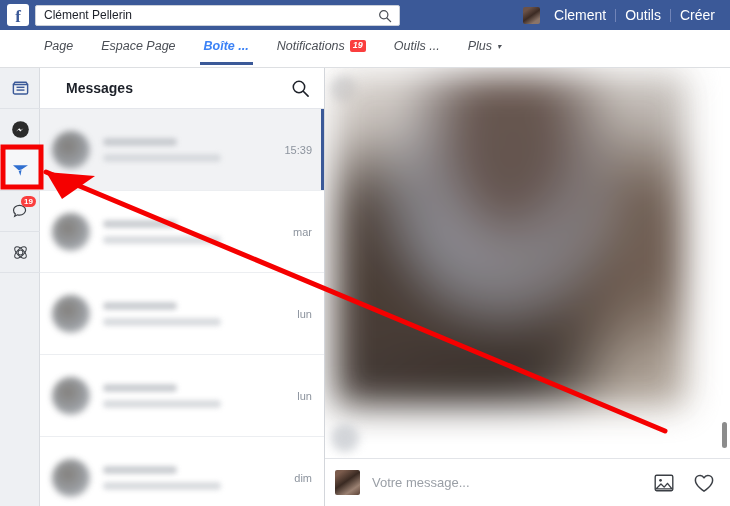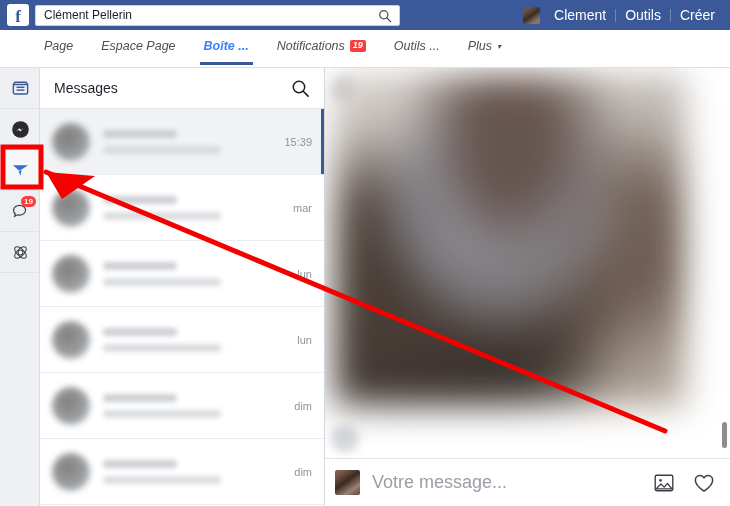--- a/index.html
+++ b/index.html
@@ -105,23 +105,23 @@
   .convlist {
     position: absolute; top: 68px; left: 40px;
     width: 285px; height: 438px;
     background: #ffffff; border-right: 1px solid #d3d6db;
   }
   .convlist-header {
     height: 41px; display: flex; align-items: center;
     justify-content: space-between; padding: 0 14px 0 14px;
     border-bottom: 1px solid #e4e6eb; background: #fff;
   }
-  .convlist-title { font-size: 14px; font-weight: normal; color: #1d2129; }
+  .convlist-title { font-size: 14px; font-weight: bold; color: #1d2129; margin-left: 12px; }
   .conv-row {
-    position: relative; height: 66px; display: flex; align-items: center;
+    position: relative; height: 82px; display: flex; align-items: center;
     padding: 0 12px 0 12px; border-bottom: 1px solid #eceef1;
     background: #ffffff;
   }
   .conv-row.selected { background: #f1f2f4; }
   .conv-row.selected .sel-bar {
     position: absolute; right: 0; top: 0; bottom: 0; width: 3px;
     background: #3b5998;
   }
   .conv-avatar {
     width: 38px; height: 38px; border-radius: 50%;
@@ -179,21 +179,21 @@
     background: #fff; border-top: 1px solid #e2e4e8;
     display: flex; align-items: center; padding: 0 14px 0 10px;
   }
   .composer-avatar {
     width: 25px; height: 25px; border-radius: 2px; flex: 0 0 auto;
     background: linear-gradient(145deg,#7a5b4c 15%,#3a2a22 45%,#9b8172 75%,#5c4236 100%);
   }
   .composer-input {
     flex: 1; border: 0; outline: 0; background: transparent;
     margin-left: 12px; font-family: "Liberation Sans", sans-serif;
-    font-size: 18px; color: #ec4899;
+    font-size: 13px; color: #ec4899;
   }
   .composer-input::placeholder { color: #9a9fa6; }
   .composer-actions { display: flex; align-items: center; gap: 17px; }
 
   
   .annot { position: absolute; inset: 0; pointer-events: none; }
 </style>
 </head>
 <body>
 

